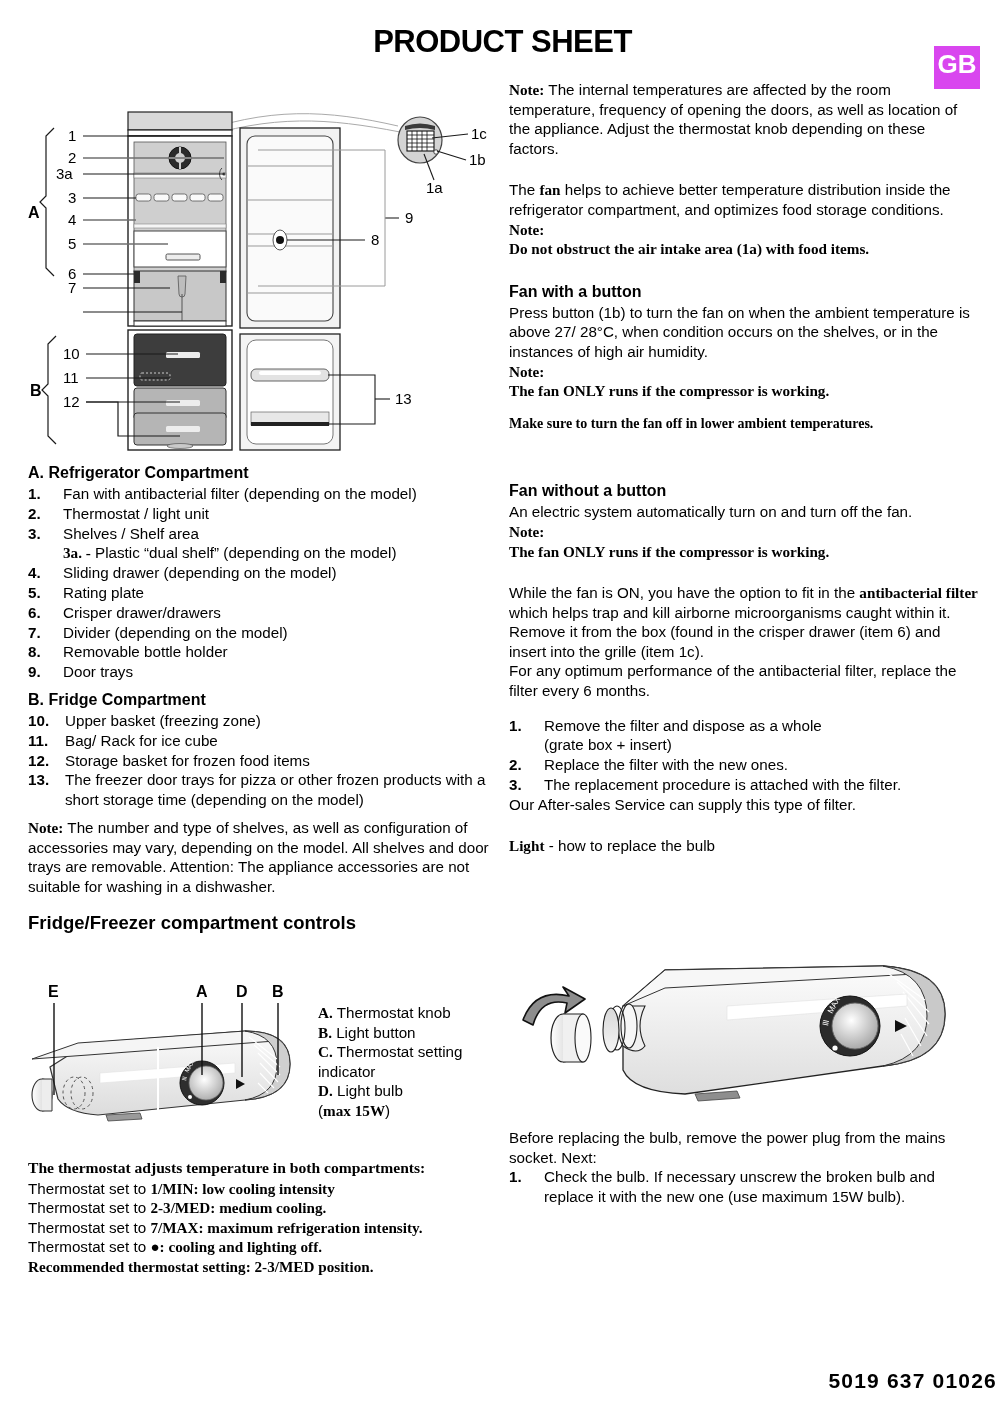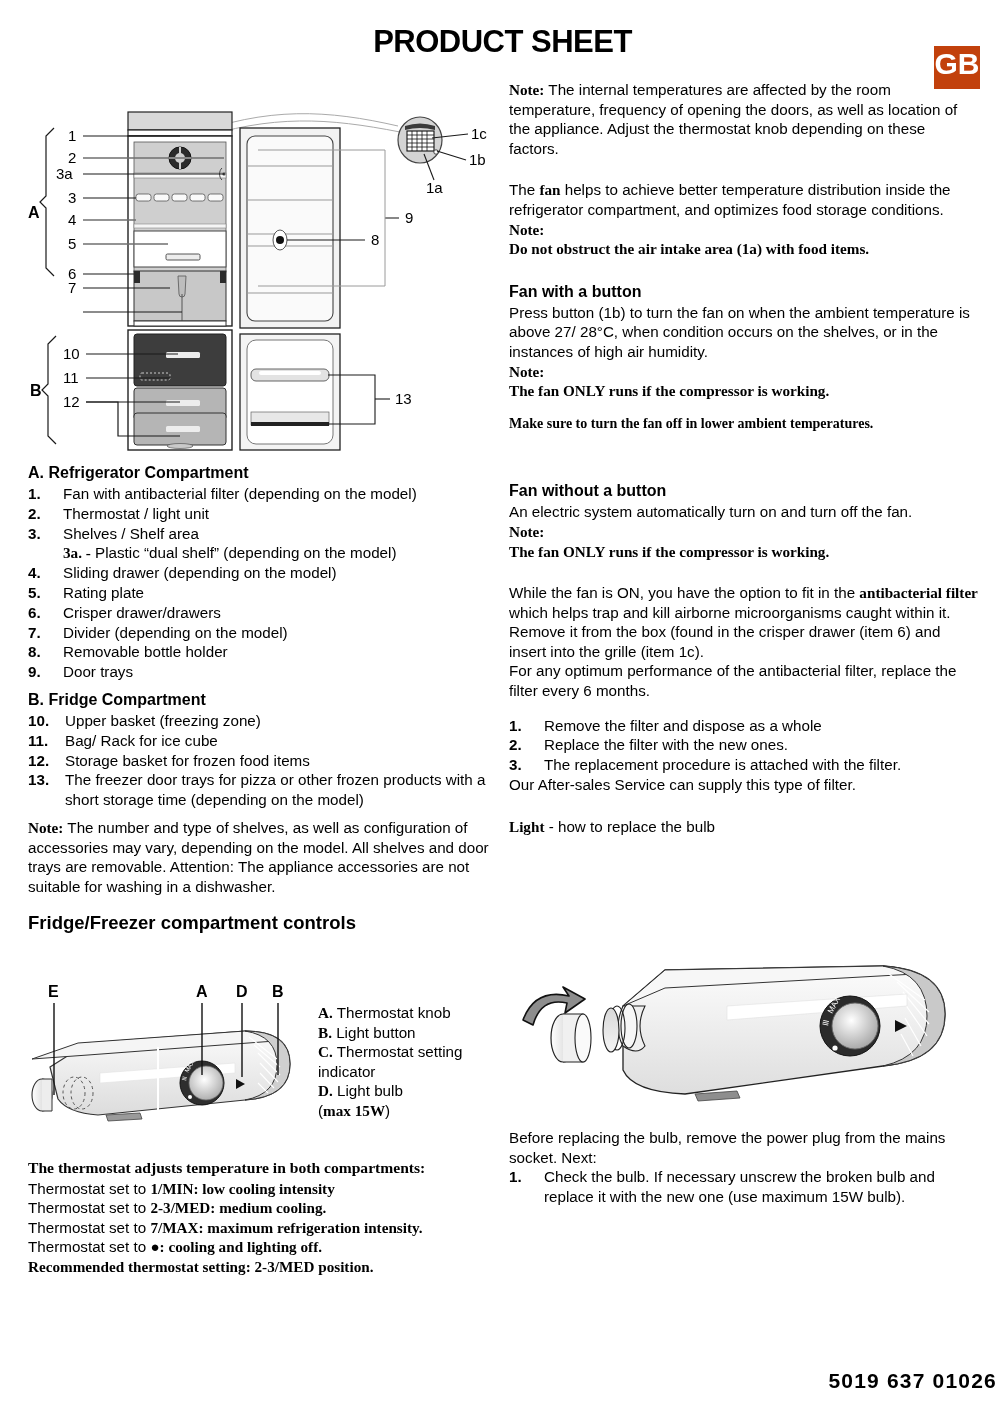--- a/index.html
+++ b/index.html
@@ -36,23 +36,23 @@
     text-align: center;
     font-size: 31px;
     font-weight: bold;
     letter-spacing: -0.5px;
     line-height: 40px;
   }
   .gb-badge {
     position: absolute;
     right: 25px; top: 24px;
     width: 46px; height: 43px;
-    background: #c2410c;
+    background: #d946ef;
     color: #ffffff;
-    font-size: 30px;
+    font-size: 26px;
     font-weight: bold;
     line-height: 36px;
     text-align: center;
     letter-spacing: 0px;
   }
 
   
   .col-left {
     position: absolute;
     left: 28px;
@@ -468,21 +468,21 @@
     <div class="b" style="font-size:15.2px;line-height:19.6px;">Note:</div>
     <div class="b" style="font-size:15.2px;line-height:19.6px;">The fan ONLY  runs if the compressor is working.</div>
 
     <div class="gap-l"></div>
     <p class="para"><span>While the fan is ON, you have the option to fit in the </span><span class="b">antibacterial filter</span><span> which helps trap and kill airborne microorganisms caught within it.</span></p>
     <p class="para">Remove it from the box (found in the crisper drawer (item 6) and insert into the grille (item 1c).</p>
     <p class="para">For any optimum performance of the antibacterial filter, replace the filter every 6 months.</p>
 
     <div class="gap-m"></div>
     <ul class="nlist">
-      <li><span class="num">1.</span><span>Remove the filter and dispose as a whole</span></li>
+      <li><span class="num">1.</span><span>Remove the filter and dispose as a whole</span><span class="sub-line">(grate box + insert)</span></li>
       <li><span class="num">2.</span><span>Replace the filter with the new ones.</span></li>
       <li><span class="num">3.</span><span>The replacement procedure is attached with the filter.</span></li>
     </ul>
     <p class="para">Our After-sales Service can supply this type of filter.</p>
 
     <div class="gap-l"></div>
     <p class="para"><span class="b">Light</span><span> - how to replace the bulb</span></p>
   </div>
 
   <div class="bulb-fig">

